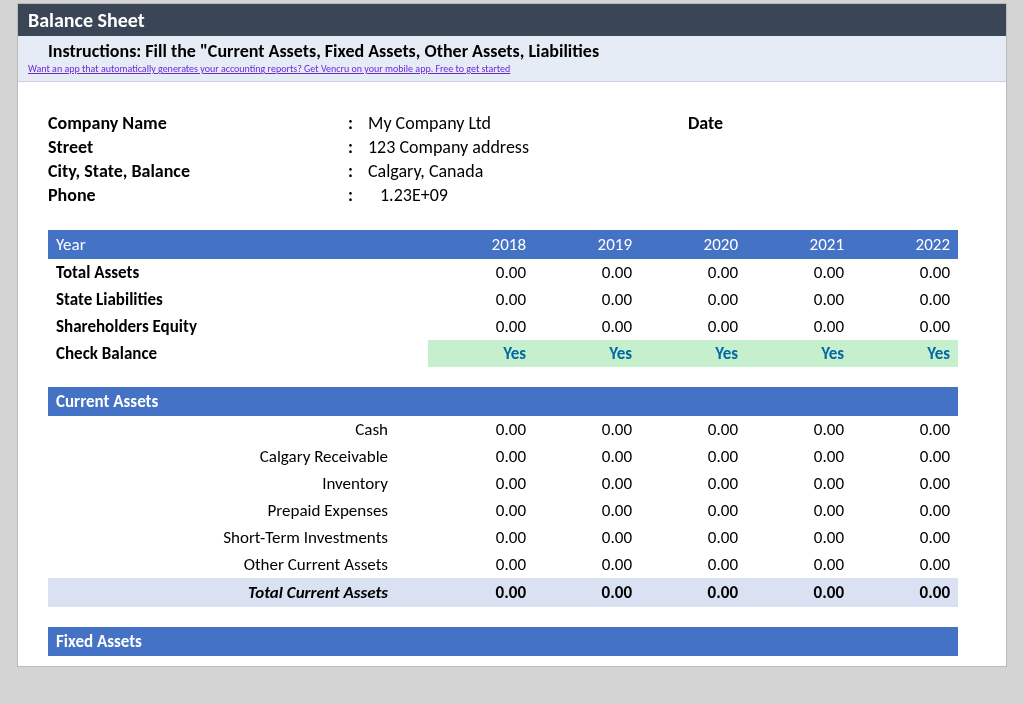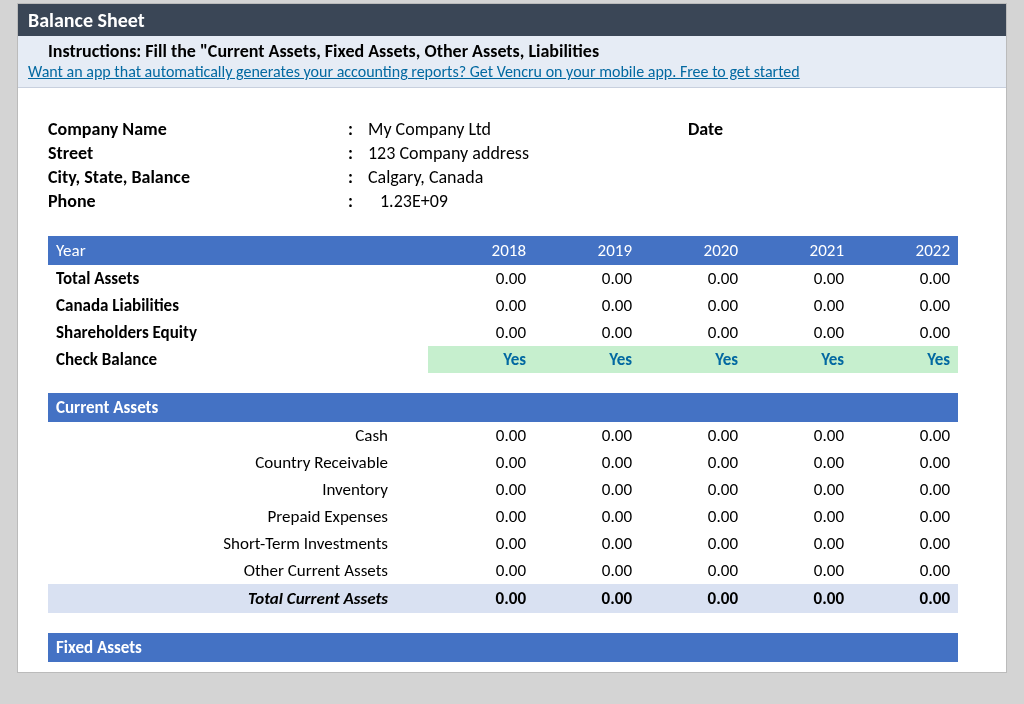--- a/index.html
+++ b/index.html
@@ -27,23 +27,23 @@
     background: #e6ecf5;
     border-bottom: 1px solid #c8d0de;
   }
   .instructions {
     font-weight: bold;
     font-size: 18px;
     padding: 4px 30px 0 30px;
     color: #000;
   }
   .promo-link {
-    color: #0369a1;
+    color: #6d28d9;
     text-decoration: underline;
-    font-size: 16px;
+    font-size: 10px;
     padding: 0 10px 6px 10px;
     display: block;
     cursor: pointer;
   }
   .body-pad {
     padding: 30px 48px 10px 30px;
   }
   .company-info {
     display: grid;
     grid-template-columns: 300px 20px 320px 200px;
@@ -147,21 +147,21 @@
       </tr>
       <tr class="summary-row">
         <td>Total Assets</td>
         <td>0.00</td>
         <td>0.00</td>
         <td>0.00</td>
         <td>0.00</td>
         <td>0.00</td>
       </tr>
       <tr class="summary-row">
-        <td>Canada Liabilities</td>
+        <td>State Liabilities</td>
         <td>0.00</td>
         <td>0.00</td>
         <td>0.00</td>
         <td>0.00</td>
         <td>0.00</td>
       </tr>
       <tr class="summary-row">
         <td>Shareholders Equity</td>
         <td>0.00</td>
         <td>0.00</td>
@@ -189,21 +189,21 @@
       </tr>
       <tr class="asset-row">
         <td>Cash</td>
         <td>0.00</td>
         <td>0.00</td>
         <td>0.00</td>
         <td>0.00</td>
         <td>0.00</td>
       </tr>
       <tr class="asset-row">
-        <td>Country Receivable</td>
+        <td>Calgary Receivable</td>
         <td>0.00</td>
         <td>0.00</td>
         <td>0.00</td>
         <td>0.00</td>
         <td>0.00</td>
       </tr>
       <tr class="asset-row">
         <td>Inventory</td>
         <td>0.00</td>
         <td>0.00</td>

